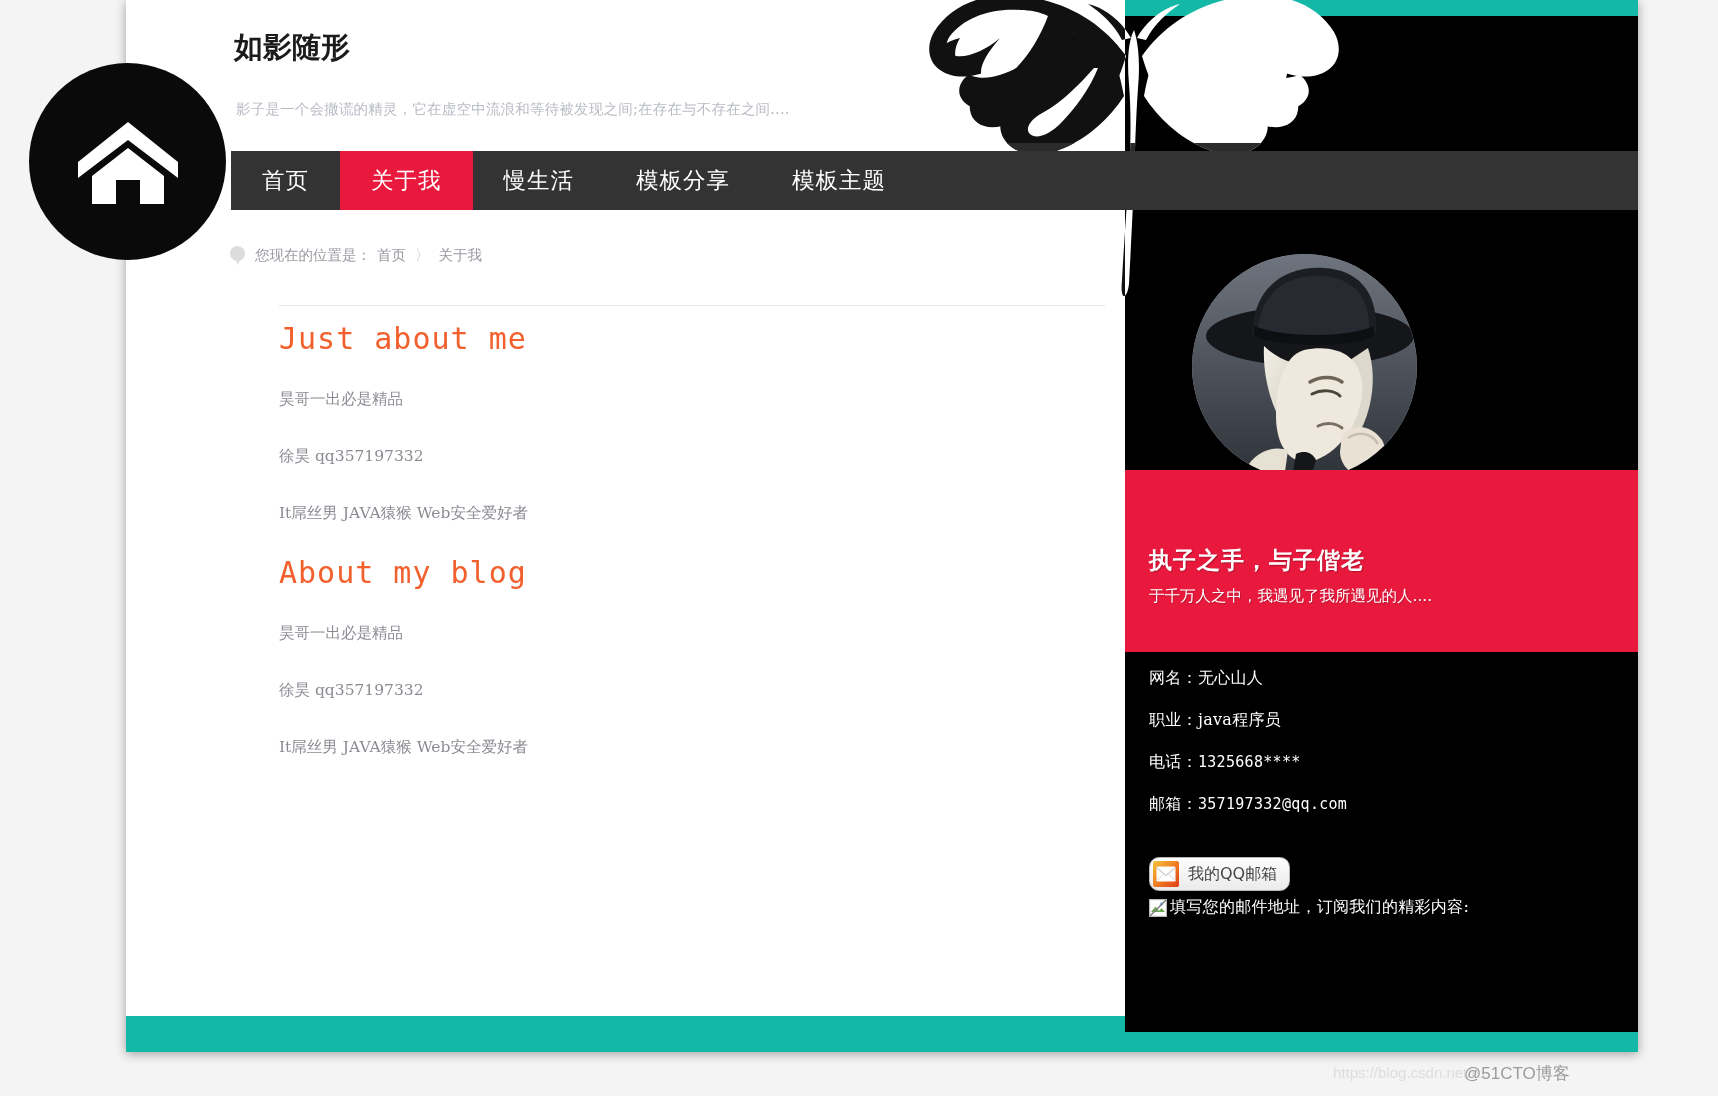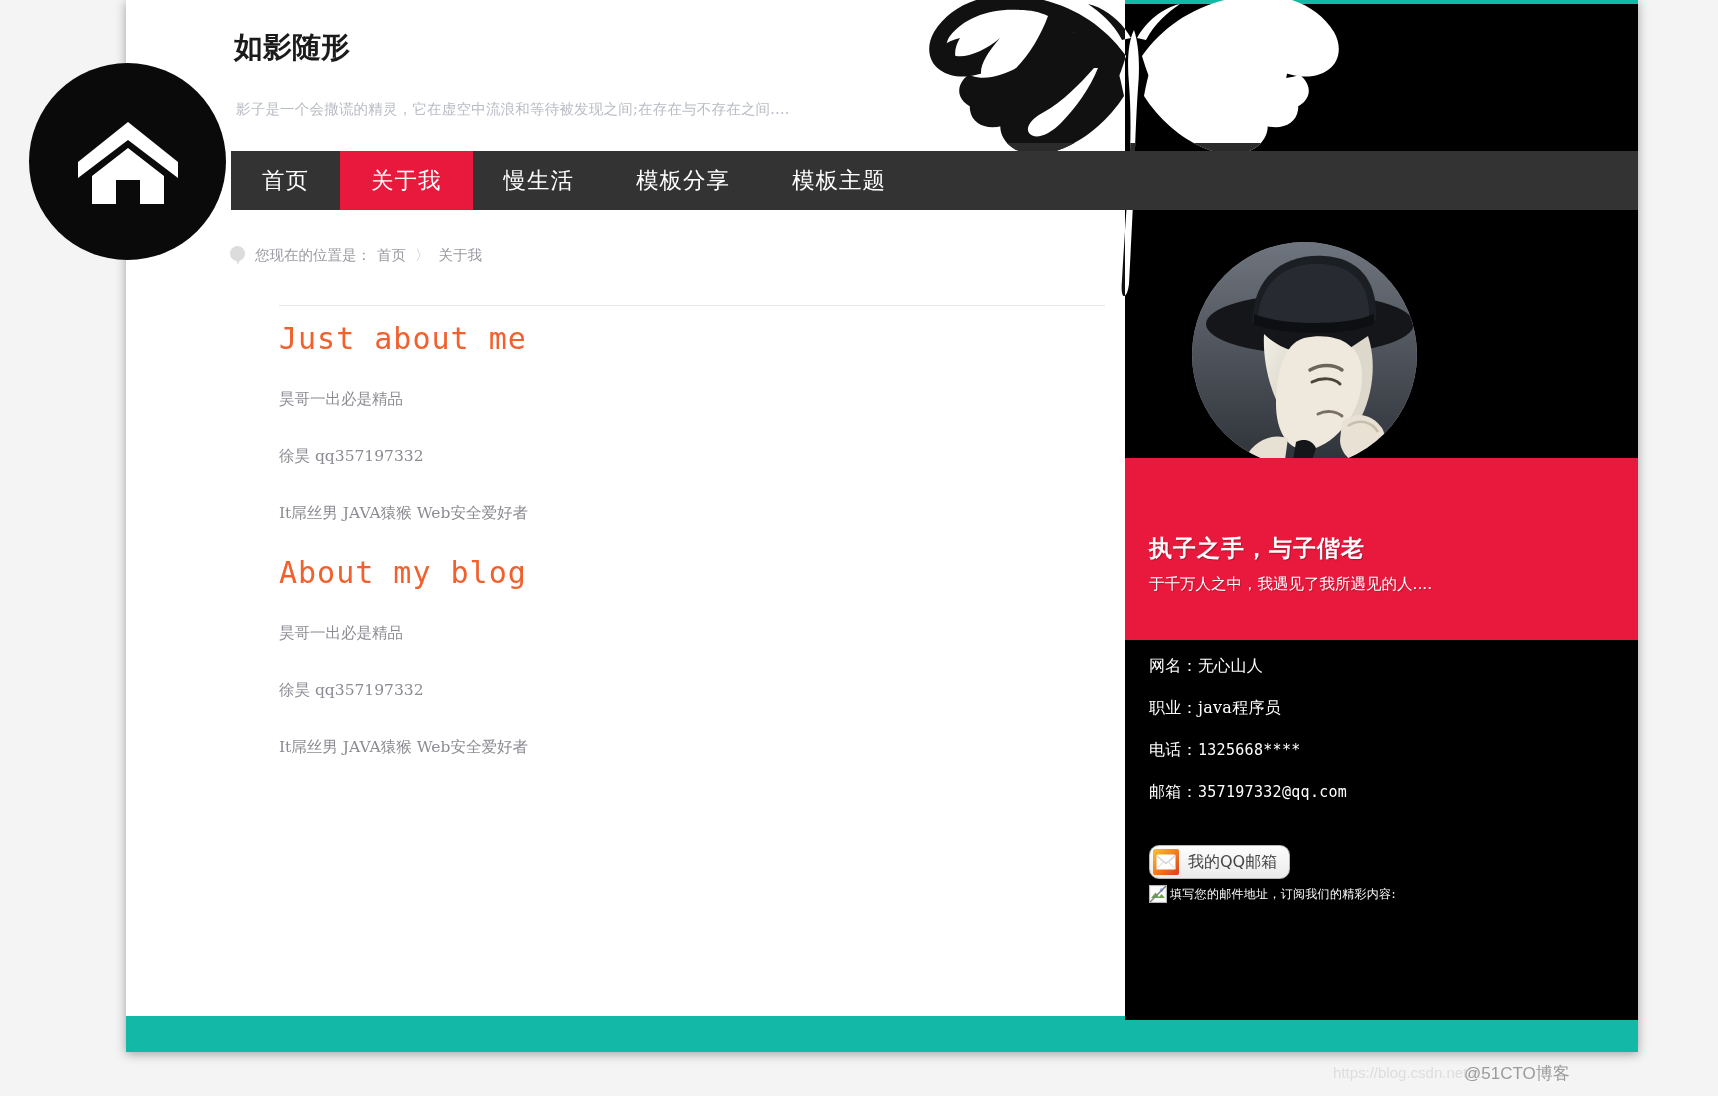--- a/index.html
+++ b/index.html
@@ -158,21 +158,21 @@
     font-size: 15.5px;
     color: #8b8b93;
     margin: 0;
     white-space: nowrap;
   }
 
   
   #side-col {
     position: absolute;
     left: 999px;
-    top: 4px;
+    top: 16px;
     width: 513px;
     height: 1016px;
     background: #000000;
     z-index: 3;
     overflow: hidden;
   }
 
   #avatar {
     position: absolute;
     left: 67px;
@@ -272,21 +272,21 @@
   }
   #broken-img-icon {
     width: 18px;
     height: 18px;
     margin-right: 3px;
     flex: 0 0 auto;
     position: relative;
   }
   #subscribe-text {
     font-family: "DejaVu Serif", serif;
-    font-size: 12px;
+    font-size: 16px;
     color: #ffffff;
     letter-spacing: .3px;
   }
 
   
   #butterfly {
     position: absolute;
     left: 798px;
     top: -8px;
     width: 420px;

